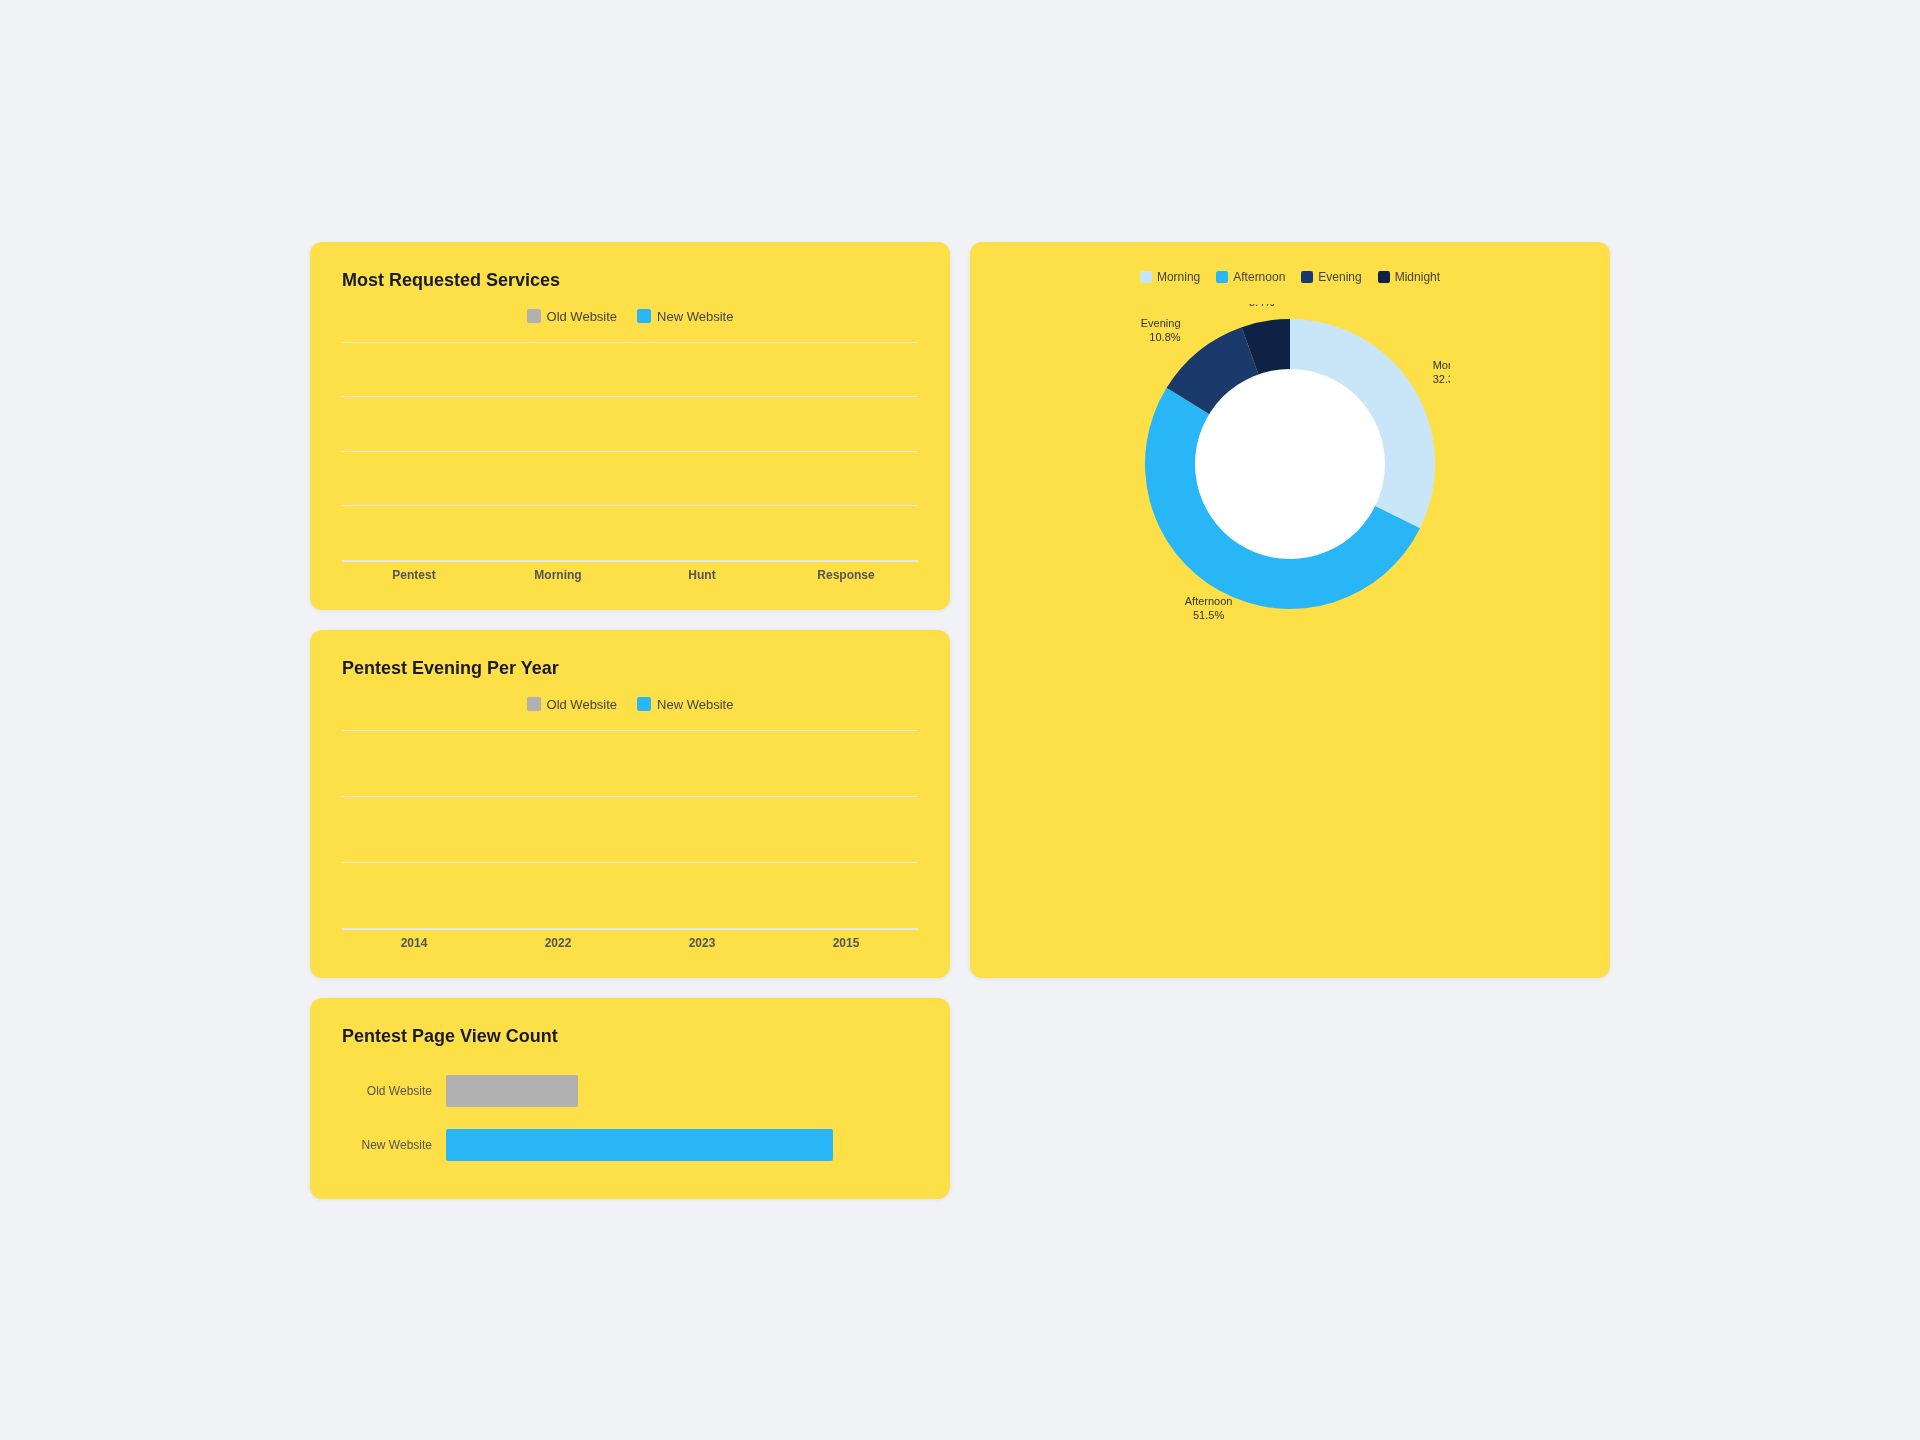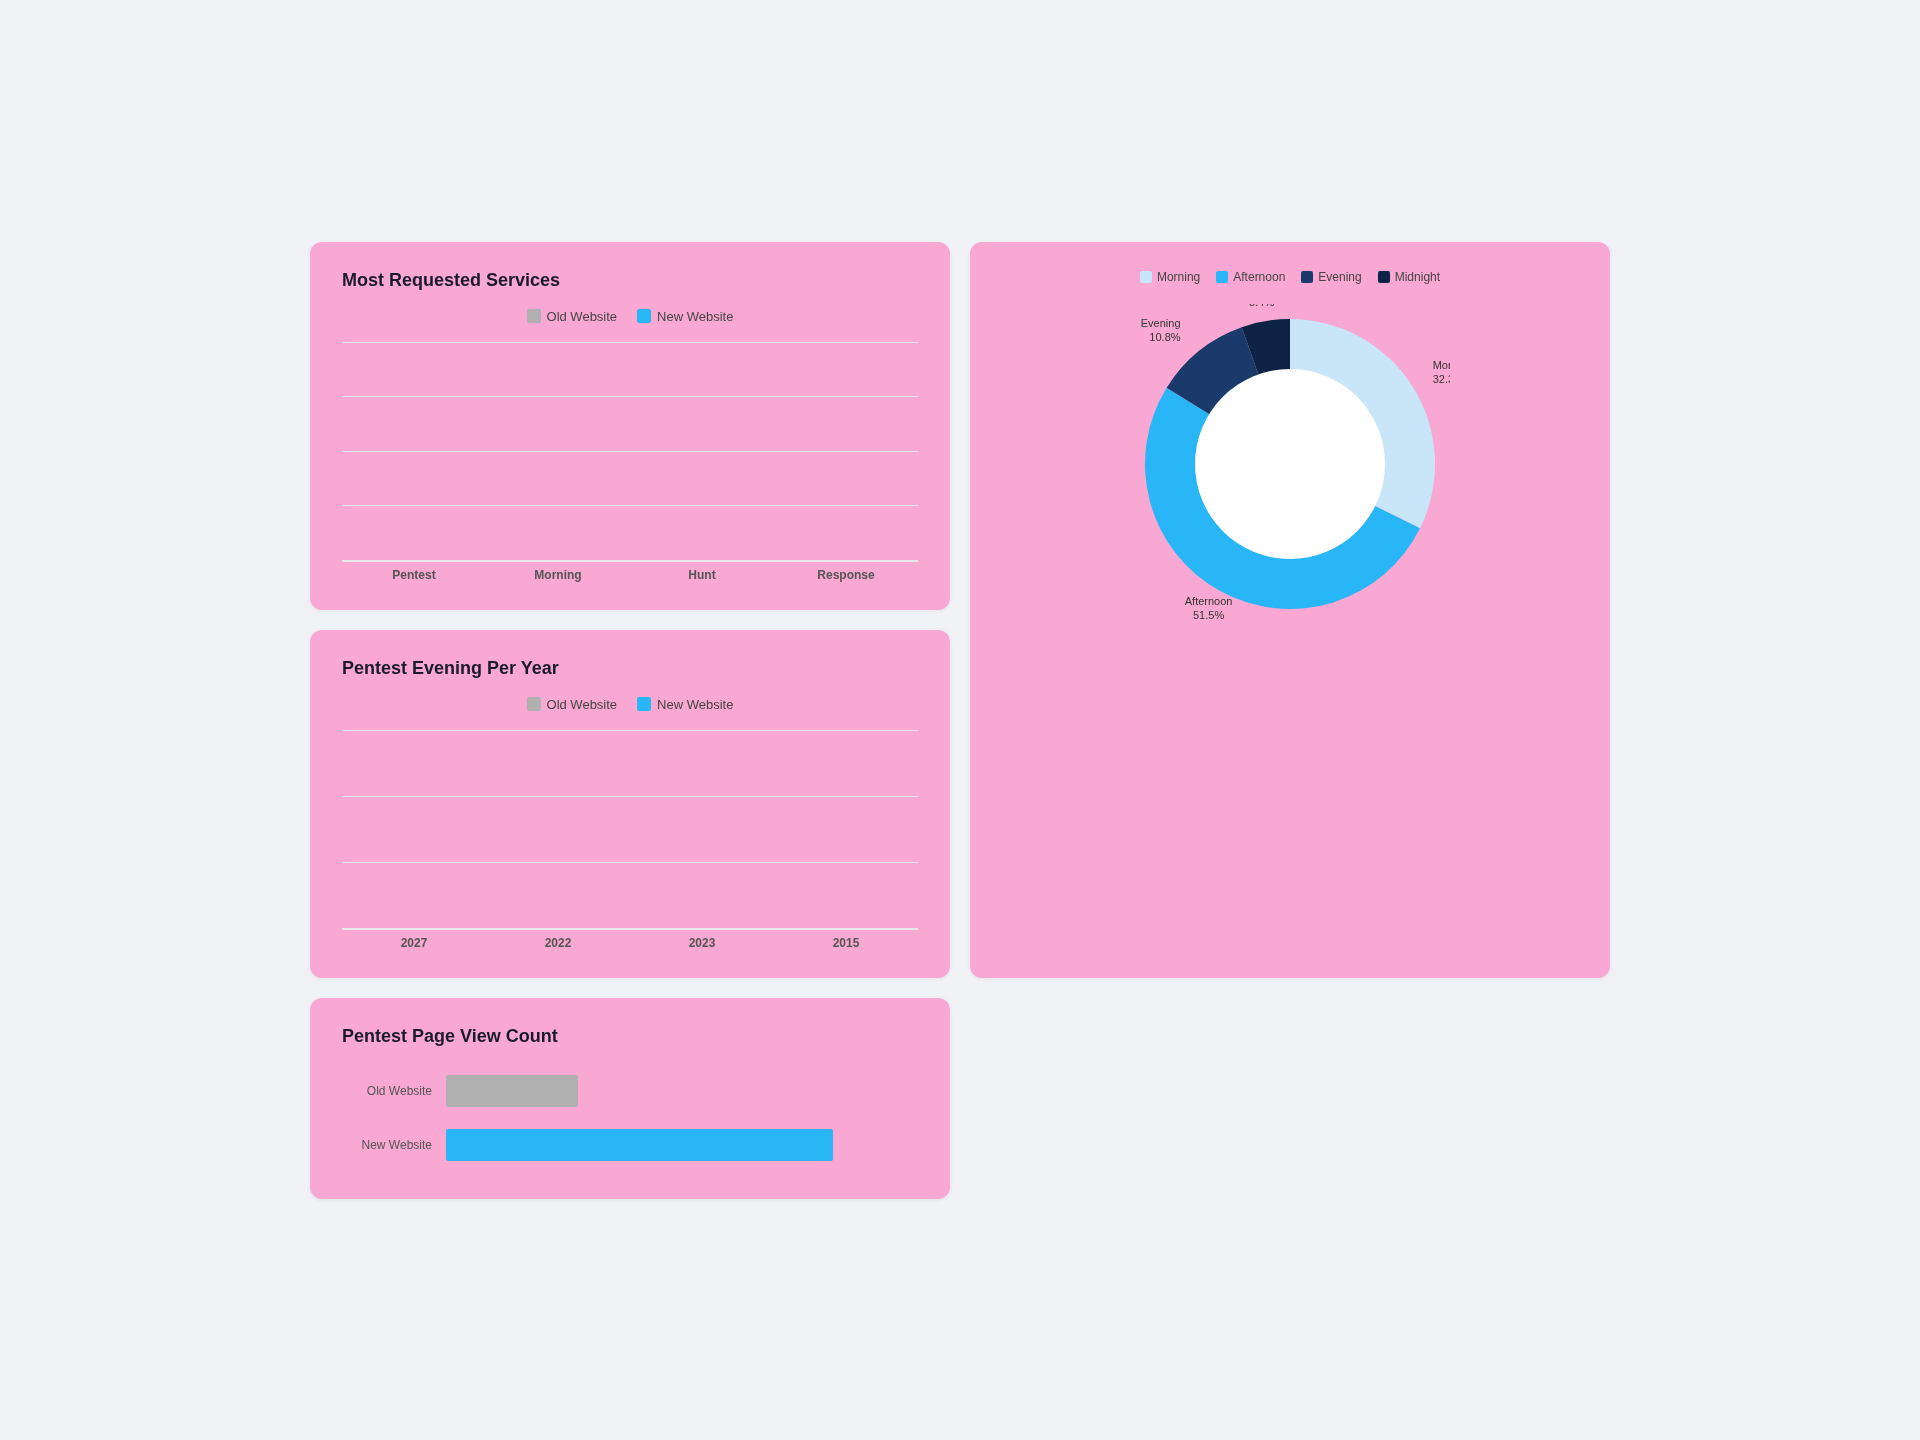--- a/index.html
+++ b/index.html
@@ -14,21 +14,21 @@
     }
     .dashboard {
       display: grid;
       grid-template-columns: 1fr 1fr;
       grid-template-rows: auto auto;
       gap: 20px;
       width: 100%;
       max-width: 1300px;
     }
     .card {
-      background: #f9a8d4;
+      background: #fde047;
       border-radius: 12px;
       padding: 28px 32px;
       box-shadow: 0 1px 4px rgba(0,0,0,0.07);
     }
     .card-title {
       font-size: 18px;
       font-weight: 700;
       color: #1a1a2e;
       margin-bottom: 18px;
     }
@@ -319,21 +319,21 @@
           <div class="year-group">
             <div class="bar" style="height:21.7%;width:32px;background:#b0b0b0"></div>
             <div class="bar" style="height:60%;width:32px;background:#29b6f6"></div>
           </div>
           <div class="year-group">
             <div class="bar" style="height:100%;width:32px;background:#29b6f6"></div>
           </div>
         </div>
       </div>
       <div class="bottom-labels" style="display:flex;">
-        <div style="flex:1;text-align:center;" class="bar-label">2027</div>
+        <div style="flex:1;text-align:center;" class="bar-label">2014</div>
         <div style="flex:1;text-align:center;" class="bar-label">2022</div>
         <div style="flex:1;text-align:center;" class="bar-label">2023</div>
         <div style="flex:1;text-align:center;" class="bar-label">2015</div>
       </div>
     </div>
   </div>
 
   <div class="card">
     <div class="card-title">Pentest Page View Count</div>
     <div class="hbar-chart">

